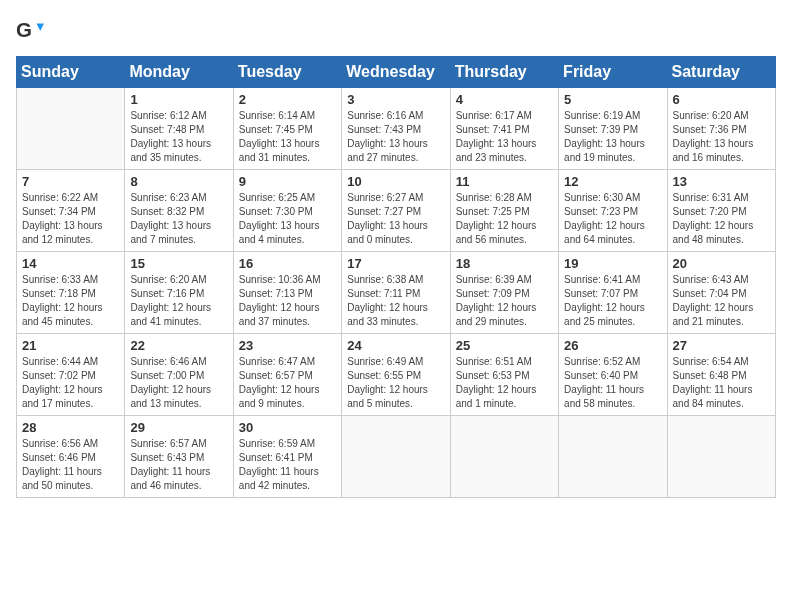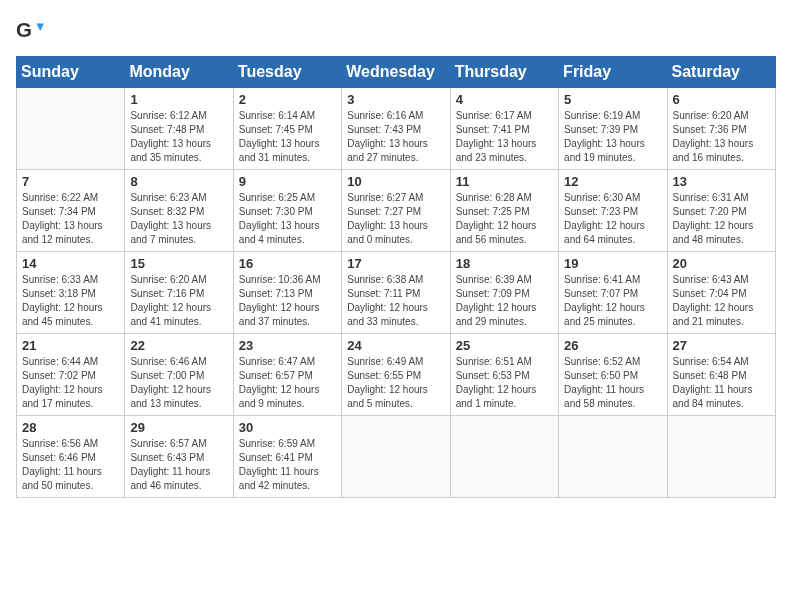--- a/index.html
+++ b/index.html
@@ -217,21 +217,21 @@
           <div class="cell-text">Sunrise: 6:31 AM</div>
           <div class="cell-text">Sunset: 7:20 PM</div>
           <div class="cell-text">Daylight: 12 hours</div>
           <div class="cell-text">and 48 minutes.</div>
         </td>
       </tr>
       <tr>
         <td>
           <span class="day-number">14</span>
           <div class="cell-text">Sunrise: 6:33 AM</div>
-          <div class="cell-text">Sunset: 3:18 PM</div>
+          <div class="cell-text">Sunset: 7:18 PM</div>
           <div class="cell-text">Daylight: 12 hours</div>
           <div class="cell-text">and 45 minutes.</div>
         </td>
         <td>
           <span class="day-number">15</span>
           <div class="cell-text">Sunrise: 6:20 AM</div>
           <div class="cell-text">Sunset: 7:16 PM</div>
           <div class="cell-text">Daylight: 12 hours</div>
           <div class="cell-text">and 41 minutes.</div>
         </td>
@@ -303,21 +303,21 @@
         <td>
           <span class="day-number">25</span>
           <div class="cell-text">Sunrise: 6:51 AM</div>
           <div class="cell-text">Sunset: 6:53 PM</div>
           <div class="cell-text">Daylight: 12 hours</div>
           <div class="cell-text">and 1 minute.</div>
         </td>
         <td>
           <span class="day-number">26</span>
           <div class="cell-text">Sunrise: 6:52 AM</div>
-          <div class="cell-text">Sunset: 6:50 PM</div>
+          <div class="cell-text">Sunset: 6:40 PM</div>
           <div class="cell-text">Daylight: 11 hours</div>
           <div class="cell-text">and 58 minutes.</div>
         </td>
         <td>
           <span class="day-number">27</span>
           <div class="cell-text">Sunrise: 6:54 AM</div>
           <div class="cell-text">Sunset: 6:48 PM</div>
           <div class="cell-text">Daylight: 11 hours</div>
           <div class="cell-text">and 84 minutes.</div>
         </td>

